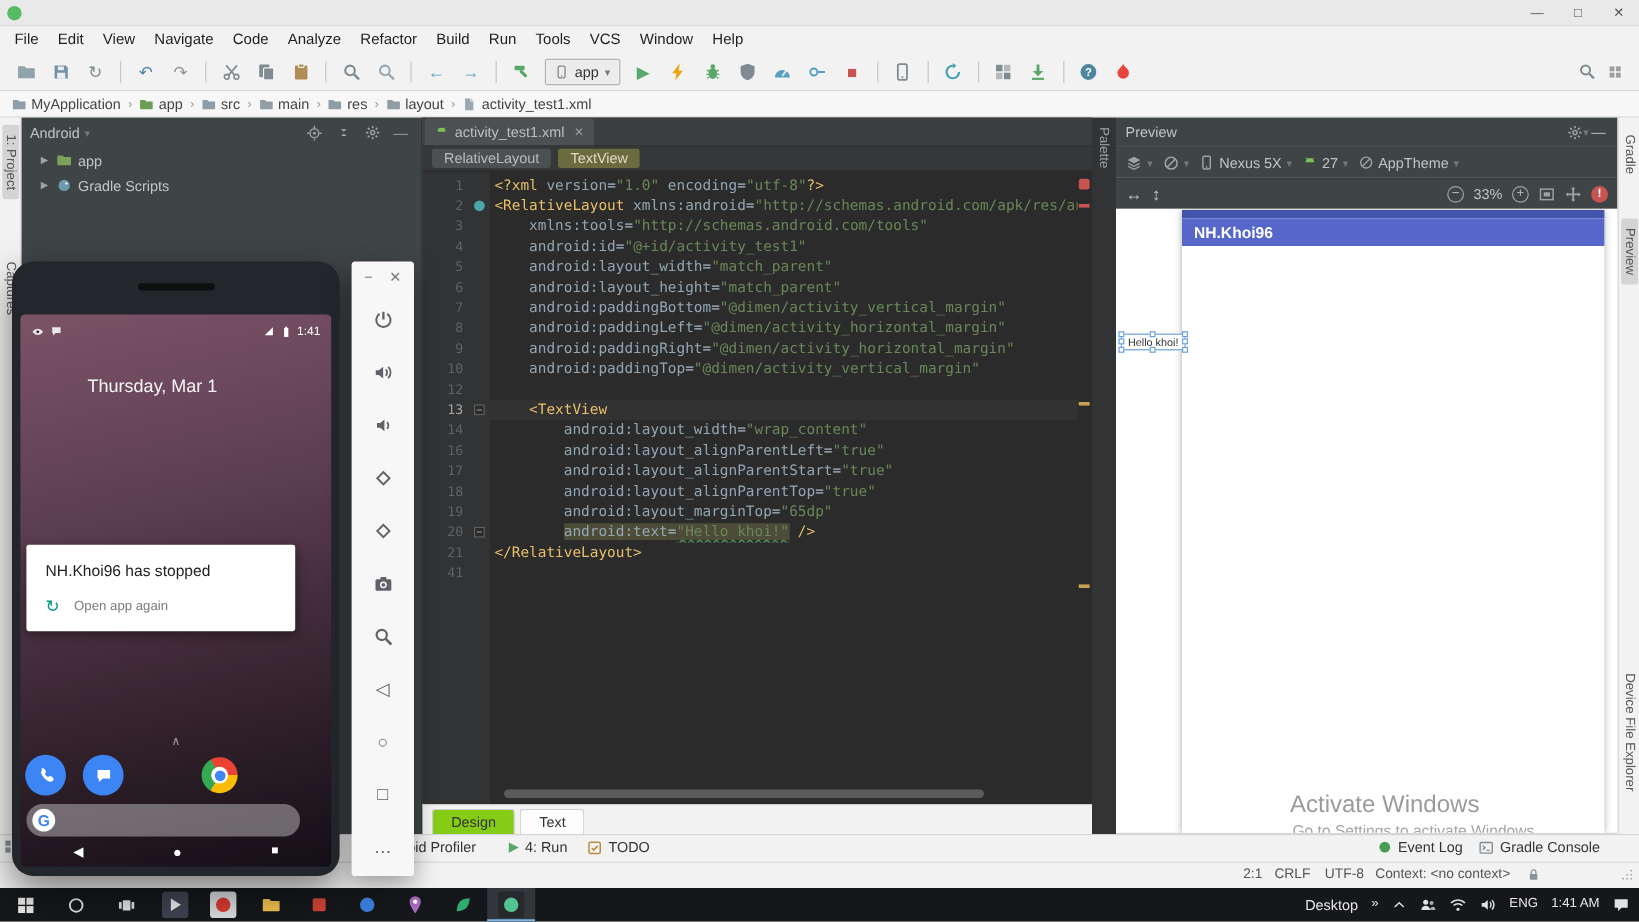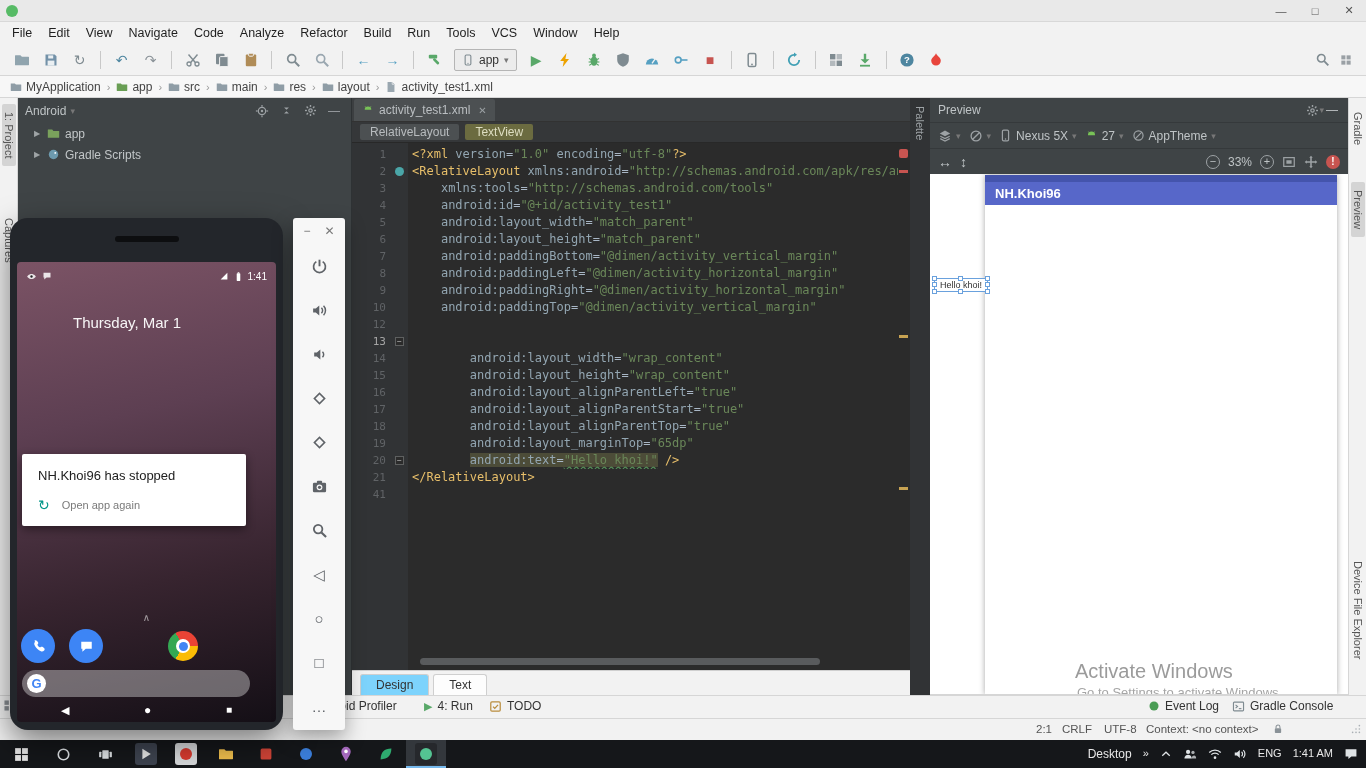--- a/index.html
+++ b/index.html
@@ -58,21 +58,21 @@
   .cl.caret .ln{color:#a4a4a4}
   .tk-tag{color:#e8bf6a}.tk-pi{color:#e8bf6a}.tk-attr{color:#93a6b2}.tk-str{color:#6a8759}.tk-pl{color:#a9b7c6}
   .tk-sp{text-decoration:underline;text-decoration-style:wavy;text-decoration-color:#549159;text-underline-offset:2px}
   .tk-sel{background:#4c4c38}
   .fbox{position:absolute;left:1px;top:4px;width:9px;height:9px;border:1px solid #5e6060;background:#2b2b2b;color:#b0b0b0;font-size:8px;line-height:7px;text-align:center}
   .gci{position:absolute;left:1px;top:4px;width:9px;height:9px;border-radius:50%;background:#4aa6a8}
   #estripe{position:absolute;right:0;top:0;width:12px;height:100%;background:#2b2b2b}
   #hscroll{position:absolute;left:56px;right:12px;bottom:5px;height:7px}
   #hthumb{position:absolute;left:12px;width:400px;height:7px;background:#595b5d;border-radius:4px}
   #dstrip{height:25px;background:#f2f2f2;border-top:1px solid #cfcfcf;display:flex;align-items:flex-end;padding-left:8px;gap:4px}
-  .dtab{padding:3px 15px;font-size:12px;color:#333;border:1px solid #cfcfcf;border-bottom:none;background:#7dd3fc;border-radius:3px 3px 0 0}
+  .dtab{padding:3px 15px;font-size:12px;color:#333;border:1px solid #cfcfcf;border-bottom:none;background:#84cc16;border-radius:3px 3px 0 0}
   .dtab.on{background:#fdfdfd}
   
   #palstripe{left:910px;top:98px;width:20px;height:597px;background:#313335}
   #palstripe .vtext{color:#9da2a5;margin:8px auto 0 auto;display:block}
   
   #preview{left:930px;top:98px;width:418px;height:597px;background:#fff;display:flex;flex-direction:column}
   #pvhead{height:24px;background:#3f4446;color:#bfc4c6;display:flex;align-items:center;padding:0 8px}
   #pvhead .sp{flex:1}
   .pvtb{height:26px;background:#3f4446;display:flex;align-items:center;padding:0 8px;color:#bfc4c6;font-size:12px;gap:8px;border-top:1px solid #35393b}
   .pvit{display:flex;align-items:center;gap:4px}
@@ -581,30 +581,26 @@
           <div class="cl">
             <span class="ln">12</span>
             <span class="fc"></span>
             <span class="cd"></span>
           </div>
           <div class="cl caret">
             <span class="ln">13</span>
             <span class="fc">
               <span class="fbox">−</span>
             </span>
+            <span class="cd"><span class="tk-pl">    </span><span class="tk-tag">&lt;TextView</span></span>
           </div>
           <div class="cl">
             <span class="ln">14</span>
             <span class="fc"></span>
             <span class="cd"><span class="tk-pl">        </span><span class="tk-attr">android:layout_width</span><span class="tk-pl">=</span><span class="tk-str">"wrap_content"</span></span>
-          </div>
-          <div class="cl">
-            <span class="ln">15</span>
-            <span class="fc"></span>
-            <span class="cd"><span class="tk-pl">        </span><span class="tk-attr">android:layout_height</span><span class="tk-pl">=</span><span class="tk-str">"wrap_content"</span></span>
           </div>
           <div class="cl">
             <span class="ln">16</span>
             <span class="fc"></span>
             <span class="cd"><span class="tk-pl">        </span><span class="tk-attr">android:layout_alignParentLeft</span><span class="tk-pl">=</span><span class="tk-str">"true"</span></span>
           </div>
           <div class="cl">
             <span class="ln">17</span>
             <span class="fc"></span>
             <span class="cd"><span class="tk-pl">        </span><span class="tk-attr">android:layout_alignParentStart</span><span class="tk-pl">=</span><span class="tk-str">"true"</span></span>

